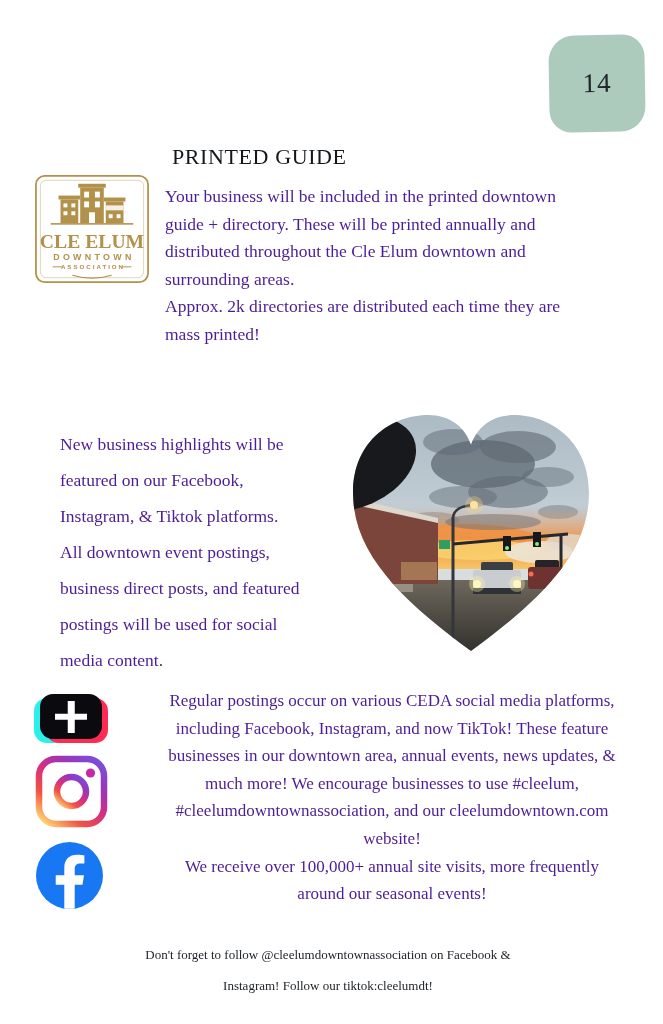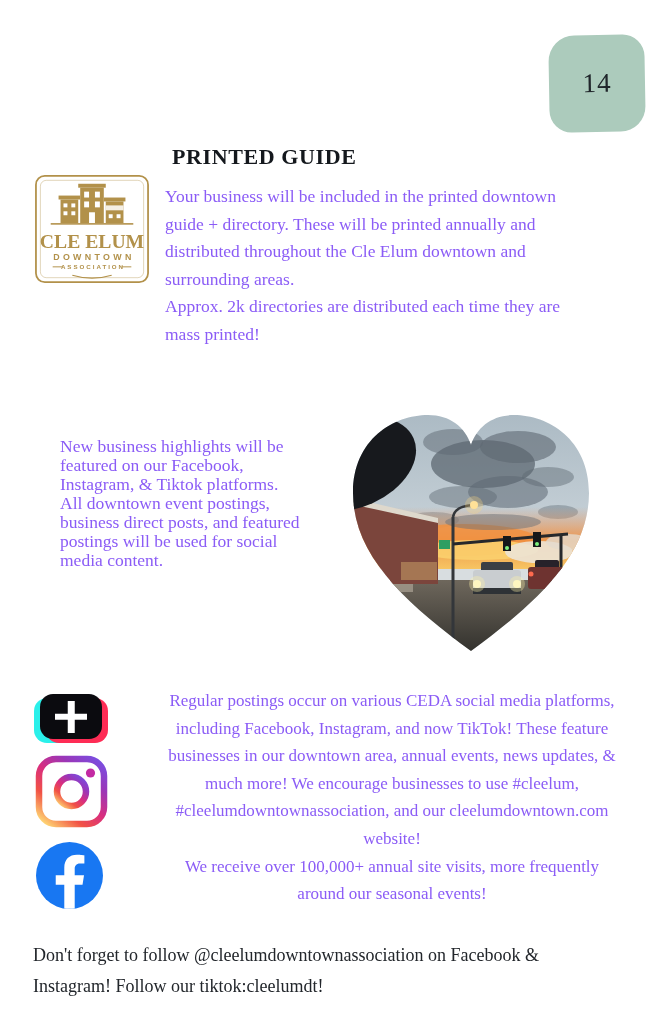--- a/index.html
+++ b/index.html
@@ -14,32 +14,32 @@
     position:absolute; left:549px; top:19px; width:96px; height:97px;
     background:#accbbc; border-radius:26px 22px 25px 22px;
     transform:rotate(-1deg);
     display:flex; align-items:center; justify-content:center;
   }
   .badge span { font-size:27px; color:#20262b; letter-spacing:1px; }
   
   .logo { position:absolute; left:33px; top:156px; width:118px; height:114px; }
   
   .heading {
-    position:absolute; font-size:22px; font-weight:700; color:#14181d;
+    position:absolute; font-size:22px; font-weight:400; color:#14181d;
     letter-spacing:0.6px; white-space:nowrap;
   }
   .pg-heading { left:172px; top:128px; }
   .sm-heading { left:54px; top:362px; }
   
   .body-text {
-    position:absolute; white-space:pre-line; color:#8b5cf6;
+    position:absolute; white-space:pre-line; color:#4c1d95;
     font-size:17.5px; line-height:27.6px;
   }
   .pg-body { left:165px; top:167px; width:480px; }
-  .sm-body { left:60px; top:421px; width:305px; line-height:19px; }
+  .sm-body { left:60px; top:410px; width:305px; line-height:36px; }
   .platforms-body { left:128px; top:671px; width:528px; font-size:17px; line-height:27.6px;text-align:center; }
   
   .heart { position:absolute; left:343px; top:386px; width:256px; height:252px; }
   
   .icon { position:absolute; }
   .tiktok { left:34px; top:676px; width:74px; height:52px; }
   .tt { position:absolute; left:6px; top:2px; width:62px; height:45px; border-radius:13px; }
   .tt-c { background:#2af0ea; transform:translate(-6px,4px); }
   .tt-r { background:#fe2c55; transform:translate(6px,4px); }
   .tt-k { background:#0b0b0f; }
@@ -47,21 +47,21 @@
     content:""; position:absolute; left:50%; top:50%;
     transform:translate(-50%,-50%); background:#ffffff;
   }
   .tt-k::before { width:32px; height:6.5px; }
   .tt-k::after  { width:6.5px; height:32px; }
   .instagram { left:35px; top:739px; width:73px; height:73px; }
   .facebook  { left:36px; top:826px; width:67px; height:67px; }
   
   .footer {
     position:absolute; left:33px; top:924px; width:590px;
-    white-space:pre-line; color:#22262b; font-size:18px; line-height:30.5px;
+    white-space:pre-line; color:#22262b; font-size:13px; line-height:30.5px;text-align:center;
   }
 </style>
 </head>
 <body>
 
 <div class="page">
 
   <div class="badge">
     <span>14</span>
   </div>

